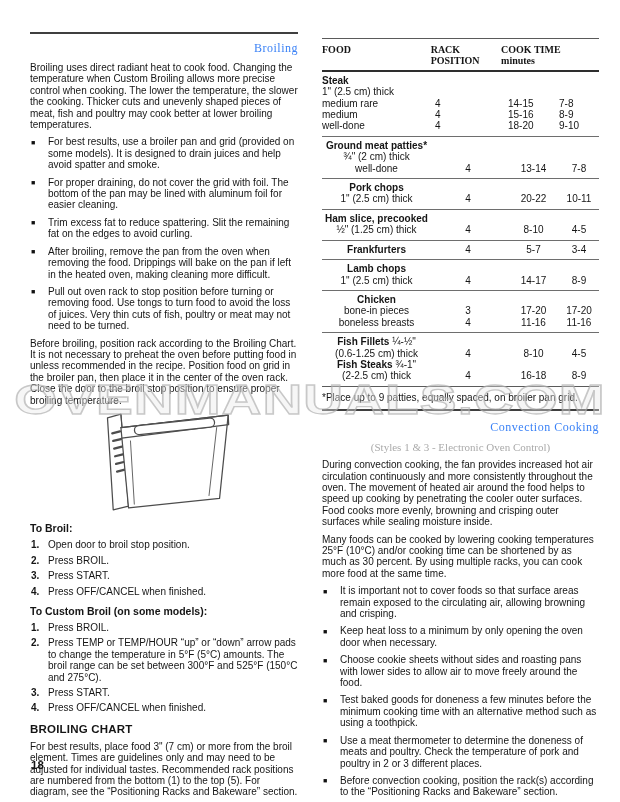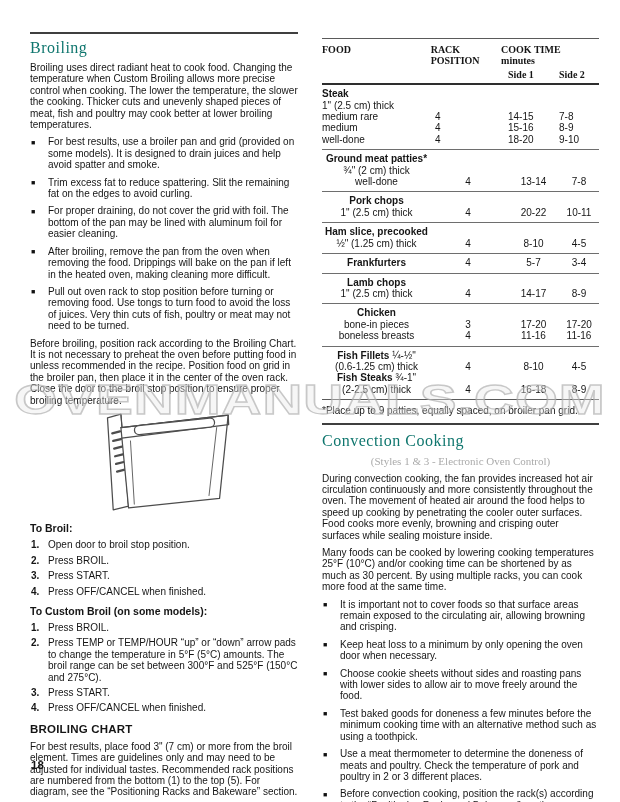--- a/index.html
+++ b/index.html
@@ -10,22 +10,22 @@
     font-size: 10px; line-height: 11.4px; color: #151515;
   }
   .page { position: absolute; inset: 0; background: #fff; }
 
   .col { position: absolute; }
   .col.left  { left: 30px;  top: 32px; width: 268px; border-top: 2px solid #3f3f3f; padding-top: 2px; }
   .col.right { left: 322px; top: 38px; width: 277px; }
 
   .sec-title {
     font-family: "Liberation Serif", serif; font-weight: normal;
-    font-size: 16px; line-height: 20px; color: #0f766e;
-    text-align: left; margin: 2px 0 4px; letter-spacing: .5px;
+    font-size: 12px; line-height: 20px; color: #3b82f6;
+    text-align: right; margin: 2px 0 4px; letter-spacing: .5px;
   }
   .sec-sub {
     font-family: "Liberation Serif", serif; font-size: 11px; line-height: 12px;
     color: #aaa; text-align: center; margin: 0 0 6px;
   }
 
   p { margin: 0 0 6px; }
 
   ul.bullets { list-style: none; margin: 0 0 2px; }
   ul.bullets li { position: relative; padding-left: 18px; margin-bottom: 6px; }
@@ -84,26 +84,26 @@
     <h2 class="sec-title">Broiling</h2>
     <p>Broiling uses direct radiant heat to cook food. Changing the temperature when Custom Broiling allows more precise control when cooking. The lower the temperature, the slower the cooking. Thicker cuts and unevenly shaped pieces of meat, fish and poultry may cook better at lower broiling temperatures.</p>
 
     <ul class="bullets">
 
         <li>
           <div>For best results, use a broiler pan and grid (provided on some models). It is designed to drain juices and help avoid spatter and smoke.</div>
         </li>
 
         <li>
+          <div>For proper draining, do not cover the grid with foil. The bottom of the pan may be lined with aluminum foil for easier cleaning.</div>
+
+        </li>
+
+        <li>
           <div>Trim excess fat to reduce spattering. Slit the remaining fat on the edges to avoid curling.</div>
-
-        </li>
-
-        <li>
-          <div>For proper draining, do not cover the grid with foil. The bottom of the pan may be lined with aluminum foil for easier cleaning.</div>
 
         </li>
 
         <li>
           <div>After broiling, remove the pan from the oven when removing the food. Drippings will bake on the pan if left in the heated oven, making cleaning more difficult.</div>
 
         </li>
 
         <li>
           <div>Pull out oven rack to stop position before turning or removing food. Use tongs to turn food to avoid the loss of juices. Very thin cuts of fish, poultry or meat may not need to be turned.</div>
@@ -168,26 +168,20 @@
     <div class="cook-table">
       <div class="thead">
         <div class="trow">
           <span class="tc food th">FOOD</span>
           <span class="tc rack th">RACK POSITION</span>
           <span class="tc s1 th" style="width:102px">
             <span>COOK TIME</span>
             <span class="minutes">minutes</span>
           </span>
         </div>
-        <div class="trow sides">
-          <span class="tc food"></span>
-          <span class="tc rack"></span>
-          <span class="tc s1 th">Side 1</span>
-          <span class="tc s2 th">Side 2</span>
-        </div>
       </div>
 
       <div class="tgroup">
   <div class="trow">
     <span class="tc food"><b>Steak</b><span></span></span>
     <span class="tc rack"></span>
     <span class="tc s1"></span>
     <span class="tc s2"></span>
   </div>
 

